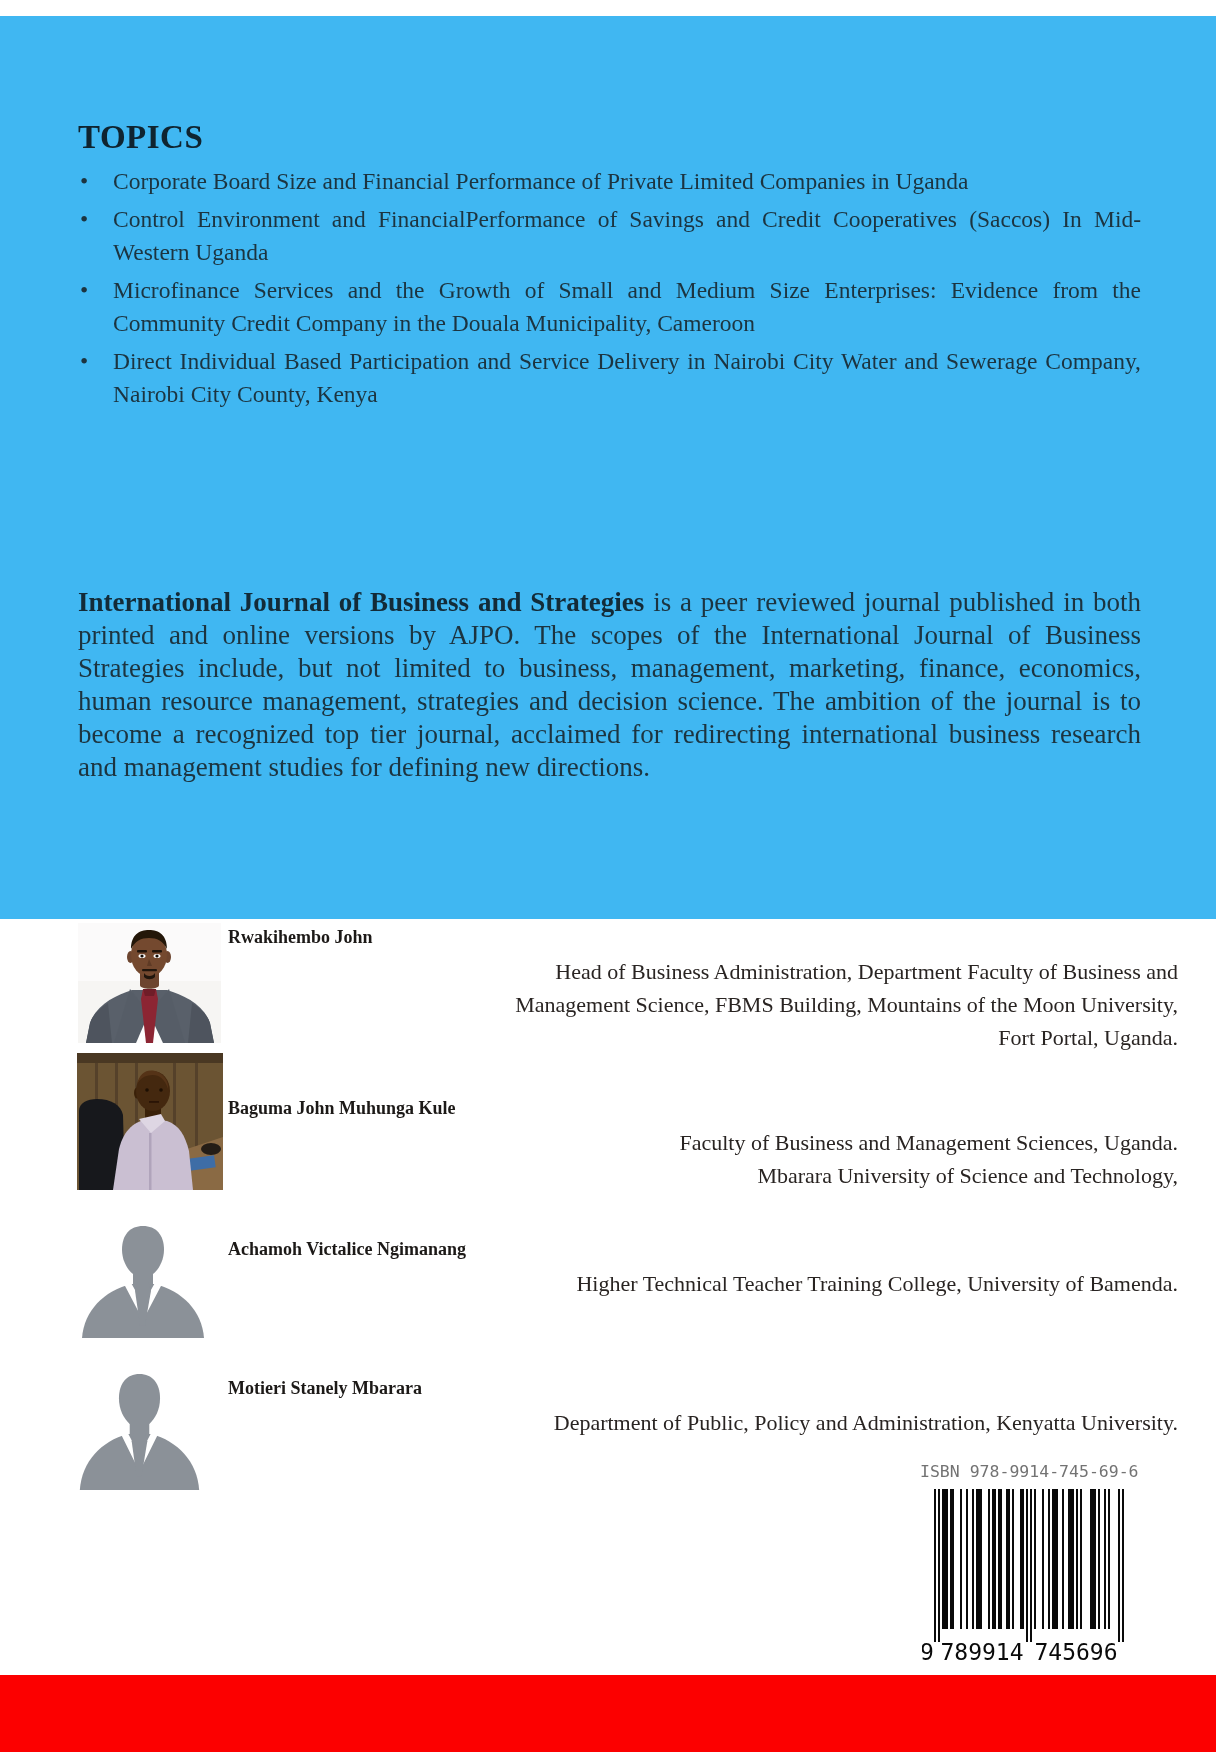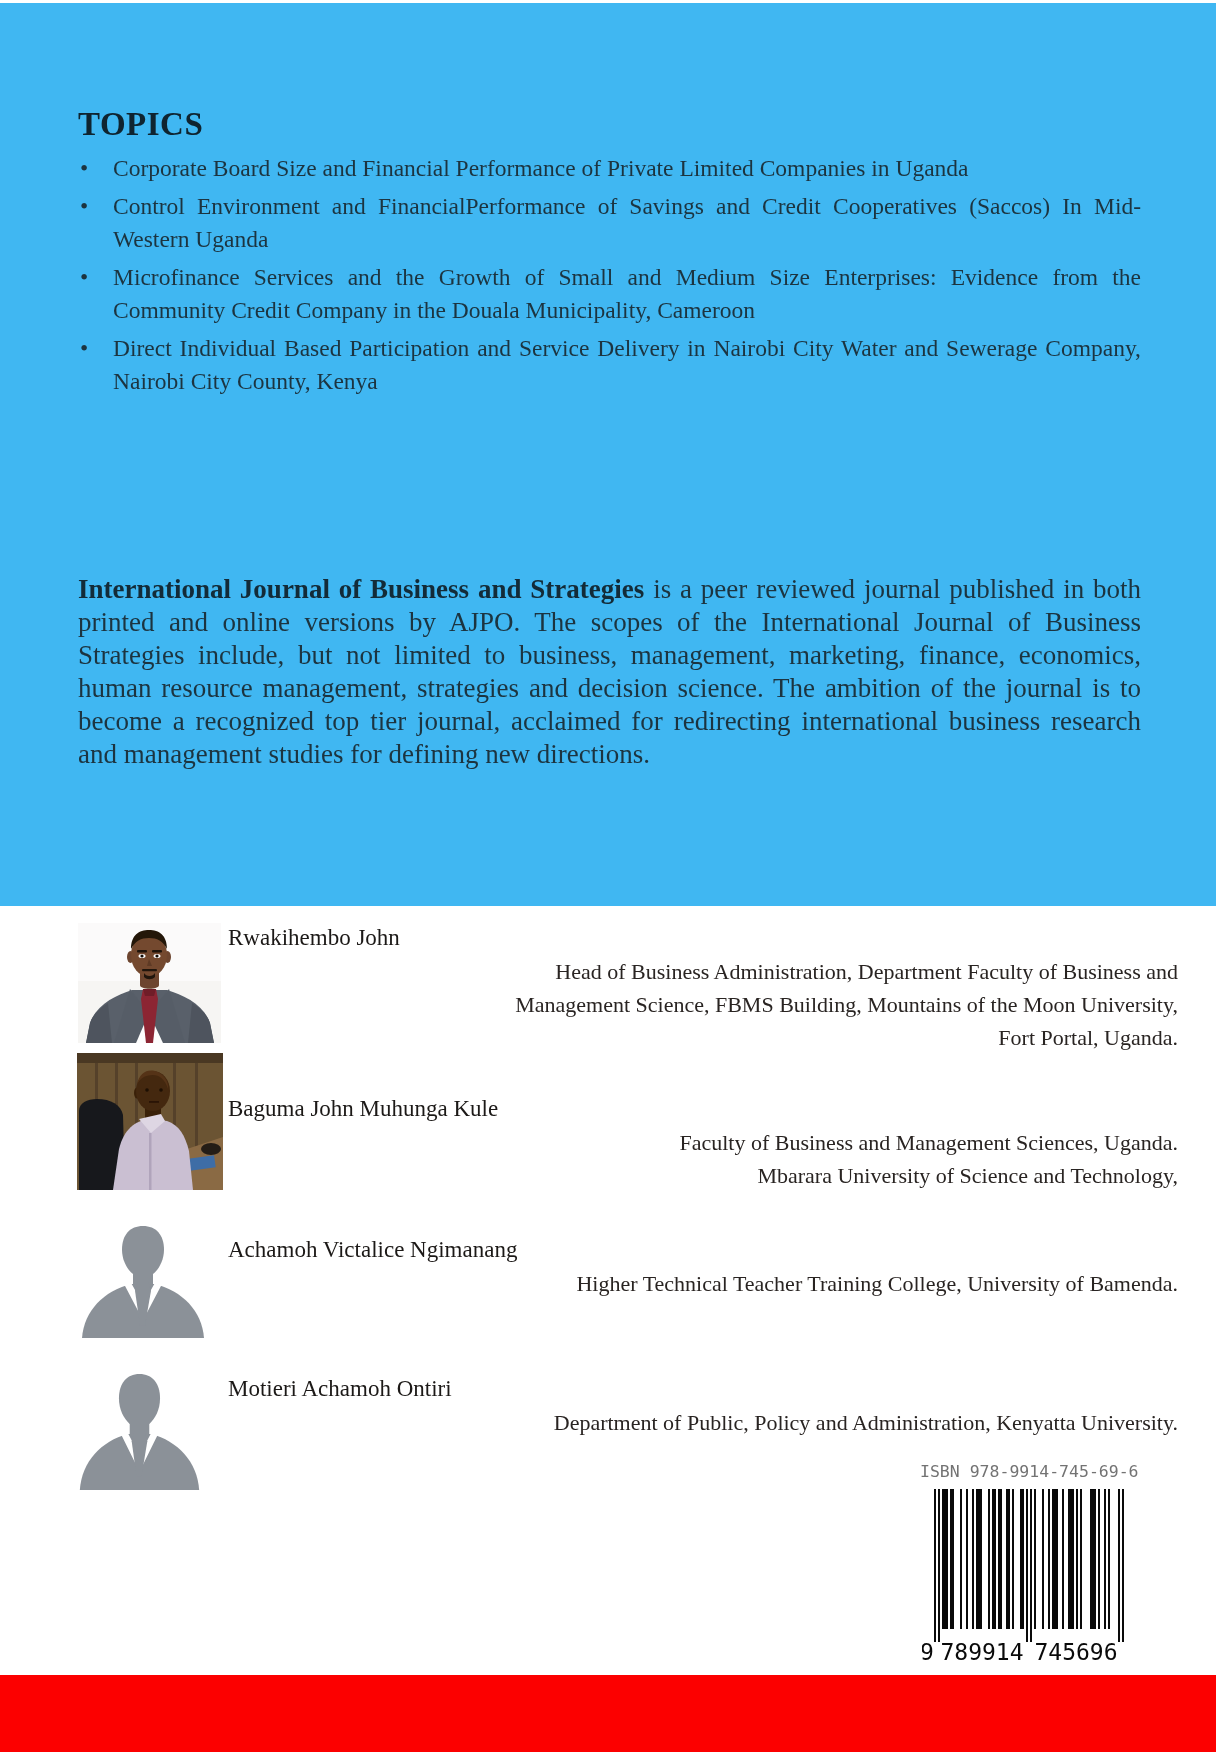--- a/index.html
+++ b/index.html
@@ -2,21 +2,21 @@
 <html style="--panel-blue: #40b7f2; --stripe-red: #fc0000; --avatar-gray: #8b9198;"><head>
 <meta charset="utf-8">
 <style>
   html,body { margin:0; padding:0; background:#e8e8e8; }
   .cover {
     position:relative; width:1216px; height:1752px; background:#ffffff;
     font-family:"Liberation Serif", serif; overflow:hidden; margin:0 auto;
   }
   
   .blue-panel {
-    position:absolute; left:0; top:3px; width:1216px; height:903px;
+    position:absolute; left:0; top:16px; width:1216px; height:903px;
     background:var(--panel-blue,#40b7f2); color:#1c3440;
   }
   .topics-heading {
     position:absolute; left:78px; top:103px; margin:0;
     font-size:33px; font-weight:bold; letter-spacing:0.5px; color:#0f2430;
   }
   .topics-list {
     position:absolute; left:78px; top:149px; width:1063px;
     margin:0; padding:0; list-style:none;
   }
@@ -28,21 +28,21 @@
   .about {
     position:absolute; left:78px; top:570px; width:1063px; margin:0;
     text-align:justify; font-size:27px; line-height:33px; color:#1c3440;
   }
   .about .lead { font-weight:bold; color:#132b38; }
   
   #authors .author-row { position:absolute; left:0; width:1216px; height:150px; }
   .photo { position:absolute; overflow:hidden; }
   .photo svg { display:block; width:100%; height:100%; }
   .author-text { position:absolute; left:228px; top:0; width:950px; color:#292422; }
-  .author-name { font-size:23px; font-weight:normal; line-height:31px; margin:0 0 2px 0; color:#1c1917; }
+  .author-name { font-size:18px; font-weight:bold; line-height:31px; margin:0 0 2px 0; color:#1c1917; }
   .bio-line { font-size:22px; line-height:33px;text-align:right; }
   .row-0 { top:922px; }  .row-0 .photo { left:78px; top:1px;  width:143px; height:120px; }
   .row-1 { top:1053px; } .row-1 .photo { left:77px; top:0;    width:146px; height:137px; }
   .row-1 .author-text { padding-top:40px; }
   .row-2 { top:1218px; } .row-2 .photo { left:74px; top:2px;  width:138px; height:118px; }
   .row-2 .author-text { padding-top:16px; }
   .row-3 { top:1363px; } .row-3 .photo { left:72px; top:5px;  width:135px; height:122px; }
   .row-3 .author-text { padding-top:10px; }
   
   .isbn-block {
@@ -197,21 +197,21 @@
         <g fill="var(--avatar-gray,#8b9198)">
           <rect x="59" y="48" width="20" height="20"></rect>
           <path d="M69,6 C82,6 90,15 90,30 C90,41 85,50 79,55 L59,55 C53,50 48,41 48,30 C48,15 56,6 69,6 Z"></path>
           <path d="M8,120 C10,92 30,72 57,65 L81,65 C108,72 128,92 130,120 Z"></path>
         </g>
         <path d="M55,60 L69,86 L83,60 L88,65 L69,102 L50,65 Z" fill="#ffffff"></path>
         <path d="M64,62 L74,62 L77,72 L71,107 L66,107 L61,72 Z" fill="var(--avatar-gray,#8b9198)"></path>
       </svg>
     </div>
     <div class="author-text">
-      <div class="author-name">Motieri Achamoh Ontiri</div>
+      <div class="author-name">Motieri Stanely Mbarara</div>
       <div class="author-bio">
             <div class="bio-line">Department of Public, Policy and Administration, Kenyatta University.</div>
           </div>
     </div>
   </div>
 </div>
 
   <div class="isbn-block">
     <div class="isbn-label">ISBN 978-9914-745-69-6</div>
     <div class="barcode-wrap" id="barcode"><svg width="212" height="174" viewBox="0 0 212 174">

